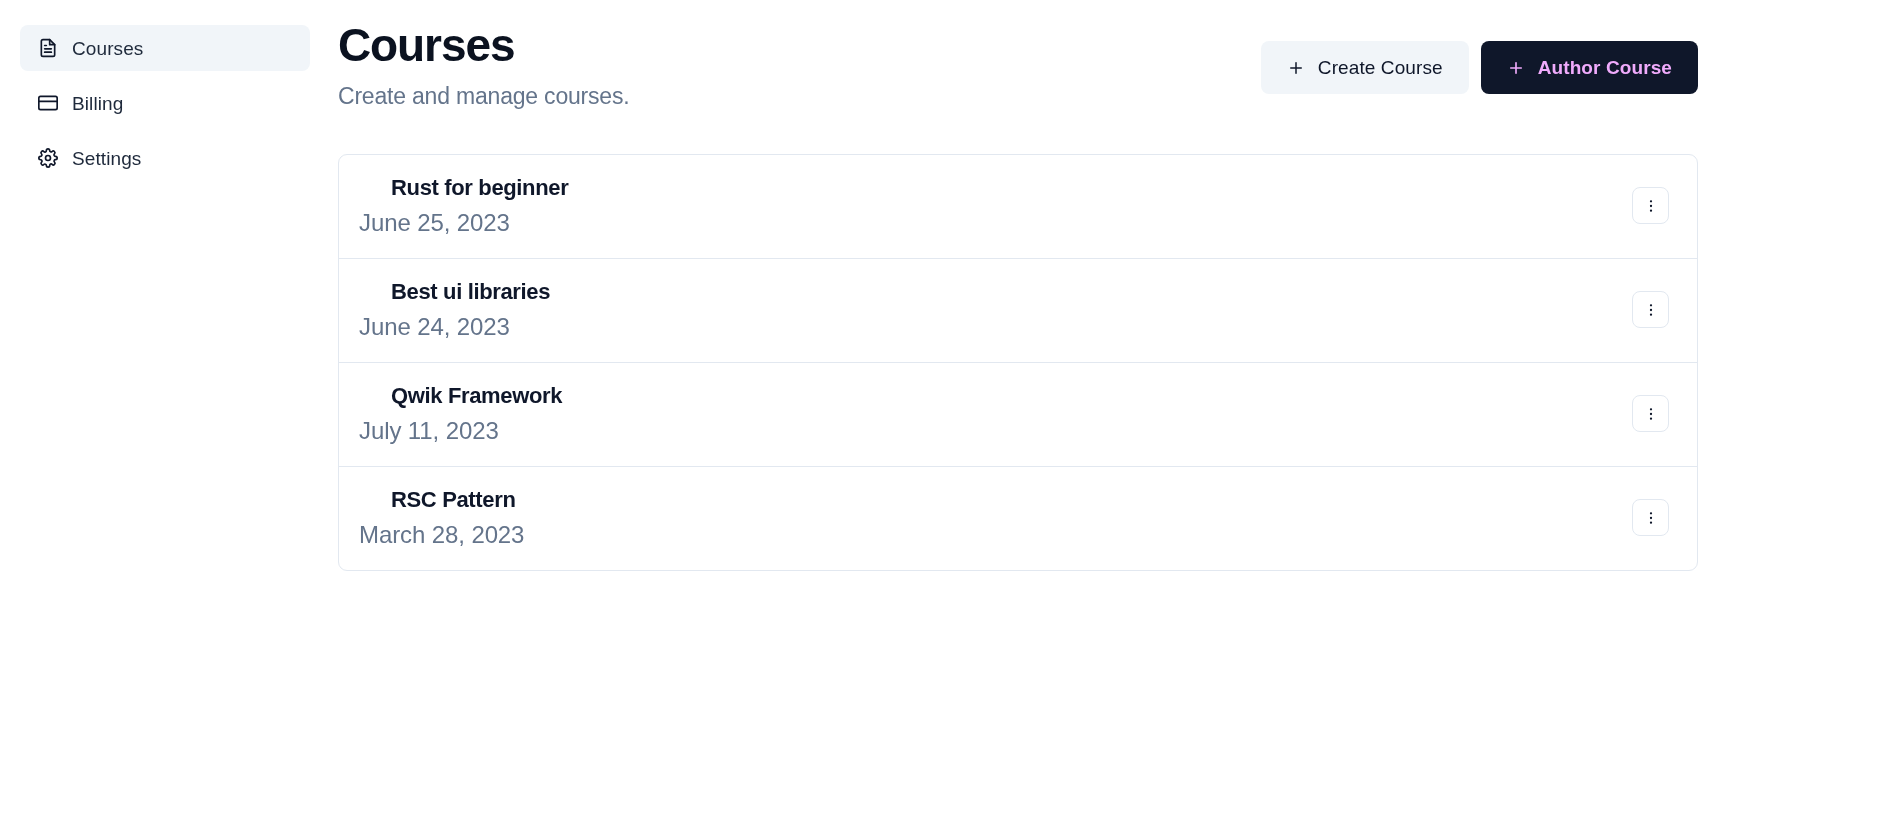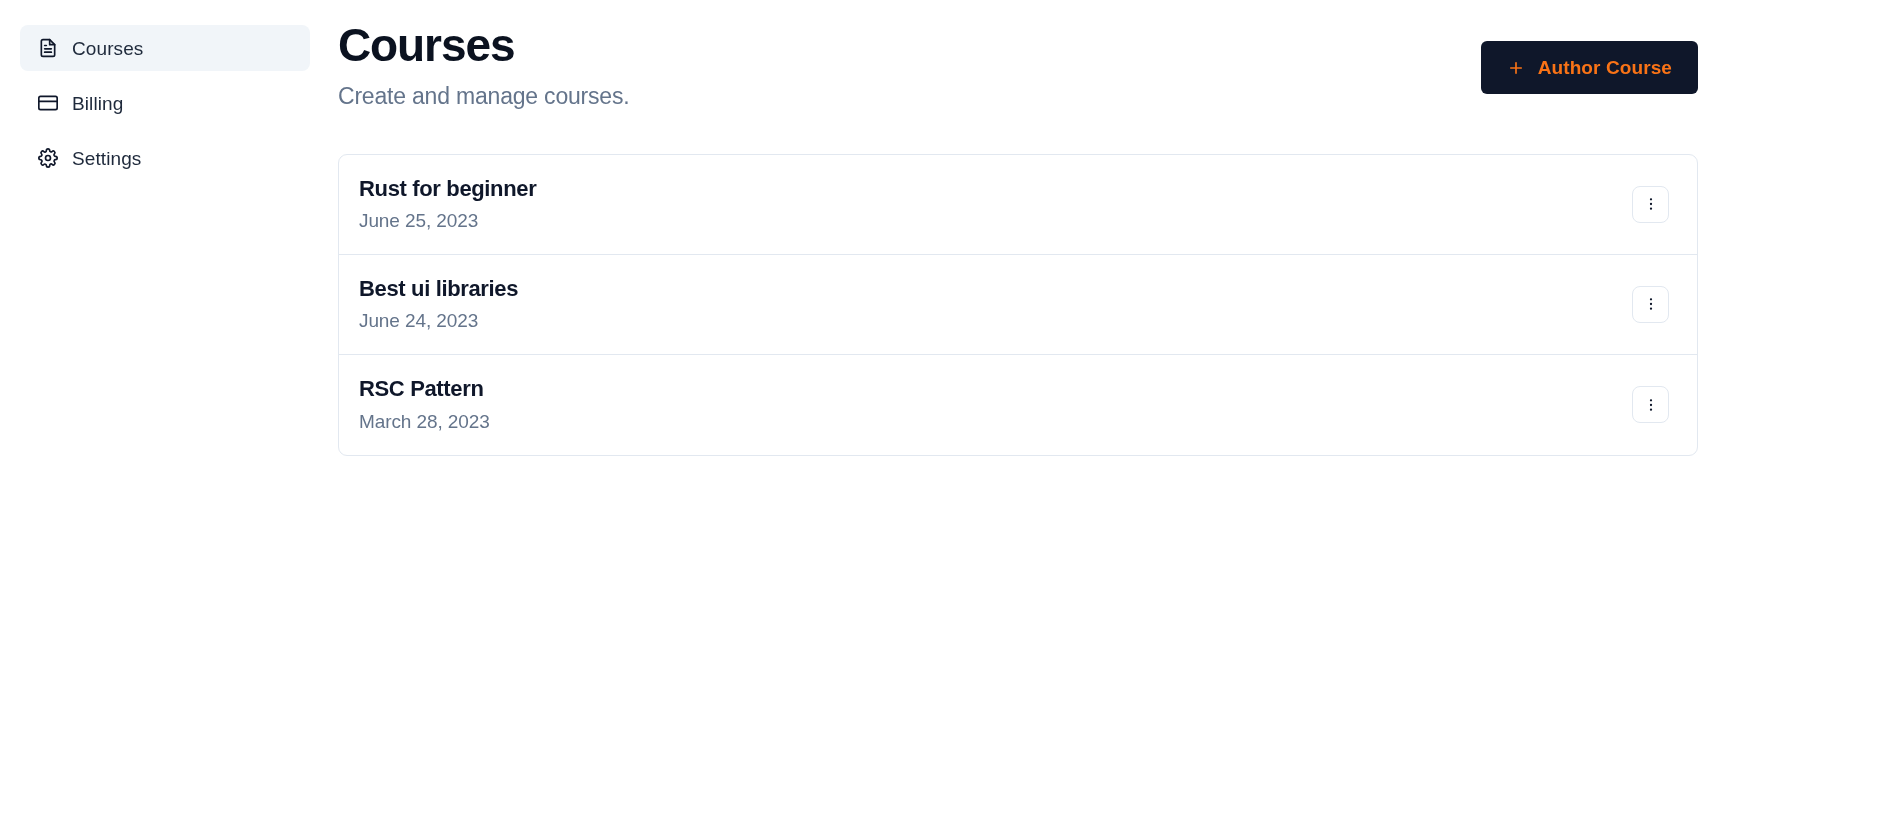--- a/index.html
+++ b/index.html
@@ -119,23 +119,22 @@
     letter-spacing: 0.1px;
   }
 
   .btn-secondary {
     background: #f1f5f9;
     color: #0f172a;
   }
 
   .btn-primary {
     background: #0f172a;
-    color: #f97316;
+    color: #f0abfc;
     font-weight: bold;
-    border-radius: 6px;
   }
 
   .plus-icon {
     display: inline-flex;
     align-items: center;
     justify-content: center;
     width: 18px;
     height: 18px;
     flex: 0 0 18px;
   }
@@ -161,25 +160,26 @@
   .course-row:last-child { border-bottom: none; gap: 24px; }
 
   .course-info { display: flex; flex-direction: column; }
 
   .course-title {
     font-size: 22px;
     font-weight: bold;
     color: #0f172a;
     letter-spacing: -0.35px;
     line-height: 1.15;
+    margin-left: 32px;
   }
 
   .course-date {
     margin-top: 9px;
-    font-size: 19px;
+    font-size: 24px;
     color: #64748b;
     letter-spacing: -0.1px;
     line-height: 1.15;
   }
 
   .kebab-btn {
     width: 37px;
     height: 37px;
     flex: 0 0 37px;
     border: 1px solid #e2e8f0;
@@ -237,20 +237,29 @@
 
   <main class="main">
 
     <div class="header">
       <div class="header-text">
         <h1 class="page-title">Courses</h1>
         <p class="page-subtitle">Create and manage courses.</p>
       </div>
 
       <div class="header-actions">
+        <button class="btn btn-secondary">
+          <span class="plus-icon">
+            <svg width="18" height="18" viewBox="0 0 24 24" fill="none" stroke="currentColor" stroke-width="2" stroke-linecap="round" stroke-linejoin="round">
+              <line x1="12" y1="5" x2="12" y2="19"></line>
+              <line x1="5" y1="12" x2="19" y2="12"></line>
+            </svg>
+          </span>
+          <span>Create Course</span>
+        </button>
 
         <button class="btn btn-primary">
           <span class="plus-icon">
             <svg width="18" height="18" viewBox="0 0 24 24" fill="none" stroke="currentColor" stroke-width="2.2" stroke-linecap="round" stroke-linejoin="round">
               <line x1="12" y1="5" x2="12" y2="19"></line>
               <line x1="5" y1="12" x2="19" y2="12"></line>
             </svg>
           </span>
           <span>Author Course</span>
         </button>
@@ -281,20 +290,33 @@
         <button class="kebab-btn">
           <svg width="16" height="16" viewBox="0 0 24 24" fill="currentColor" style="color:#0f172a">
             <circle cx="12" cy="5" r="1.7"></circle>
             <circle cx="12" cy="12" r="1.7"></circle>
             <circle cx="12" cy="19" r="1.7"></circle>
           </svg>
         </button>
       </div>
 
 
+      <div class="course-row">
+        <div class="course-info">
+          <span class="course-title">Qwik Framework</span>
+          <span class="course-date">July 11, 2023</span>
+        </div>
+        <button class="kebab-btn">
+          <svg width="16" height="16" viewBox="0 0 24 24" fill="currentColor" style="color:#0f172a">
+            <circle cx="12" cy="5" r="1.7"></circle>
+            <circle cx="12" cy="12" r="1.7"></circle>
+            <circle cx="12" cy="19" r="1.7"></circle>
+          </svg>
+        </button>
+      </div>
 
       <div class="course-row">
         <div class="course-info">
           <span class="course-title">RSC Pattern</span>
           <span class="course-date">March 28, 2023</span>
         </div>
         <button class="kebab-btn">
           <svg width="16" height="16" viewBox="0 0 24 24" fill="currentColor" style="color:#0f172a">
             <circle cx="12" cy="5" r="1.7"></circle>
             <circle cx="12" cy="12" r="1.7"></circle>

